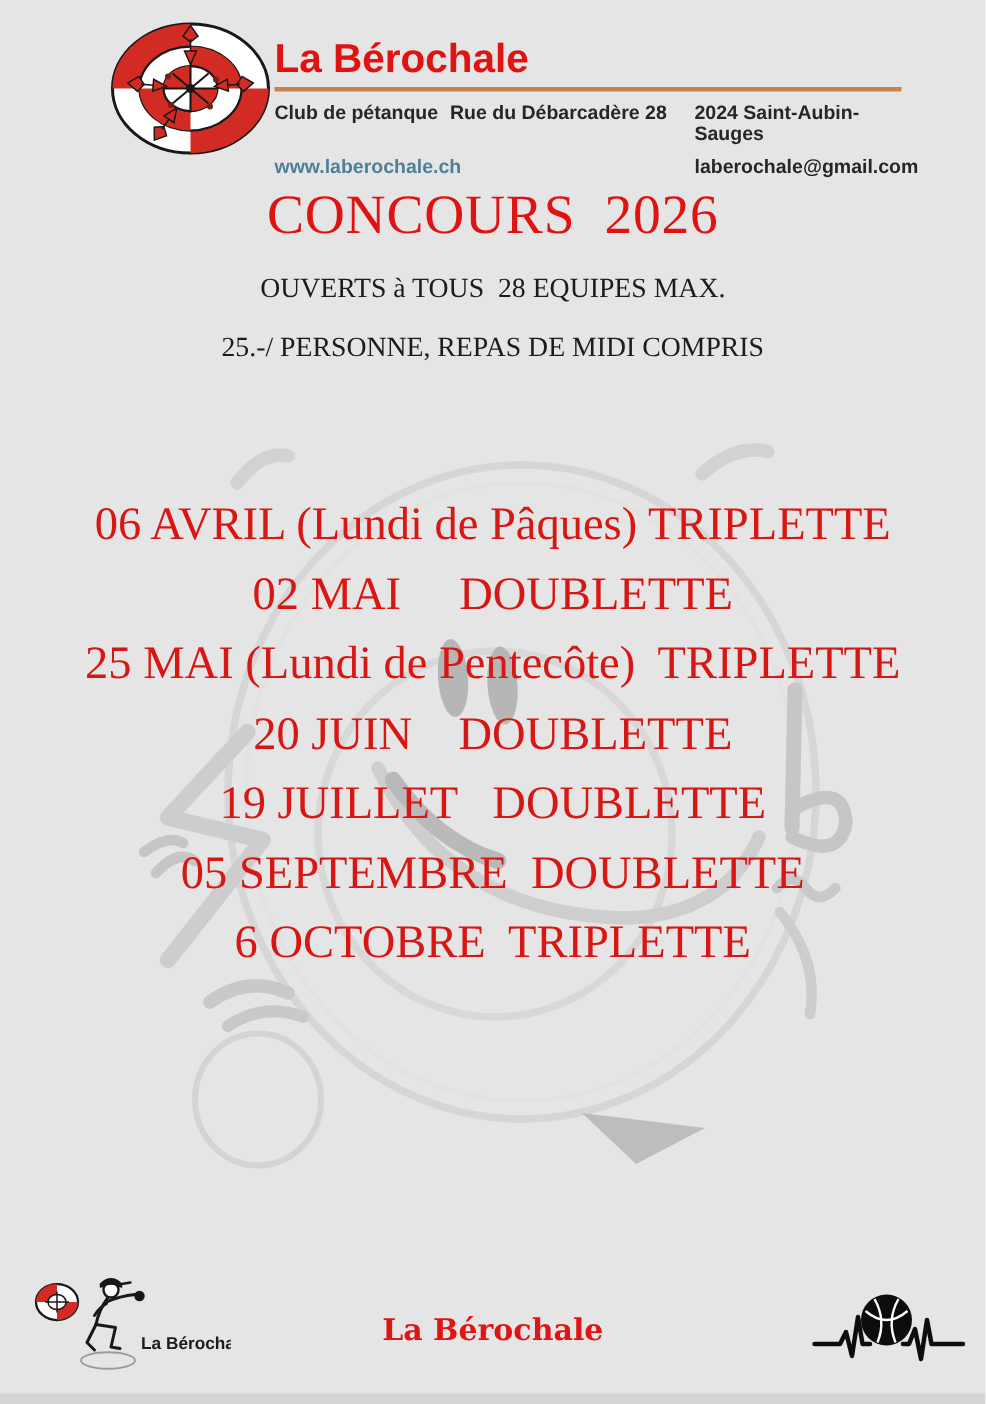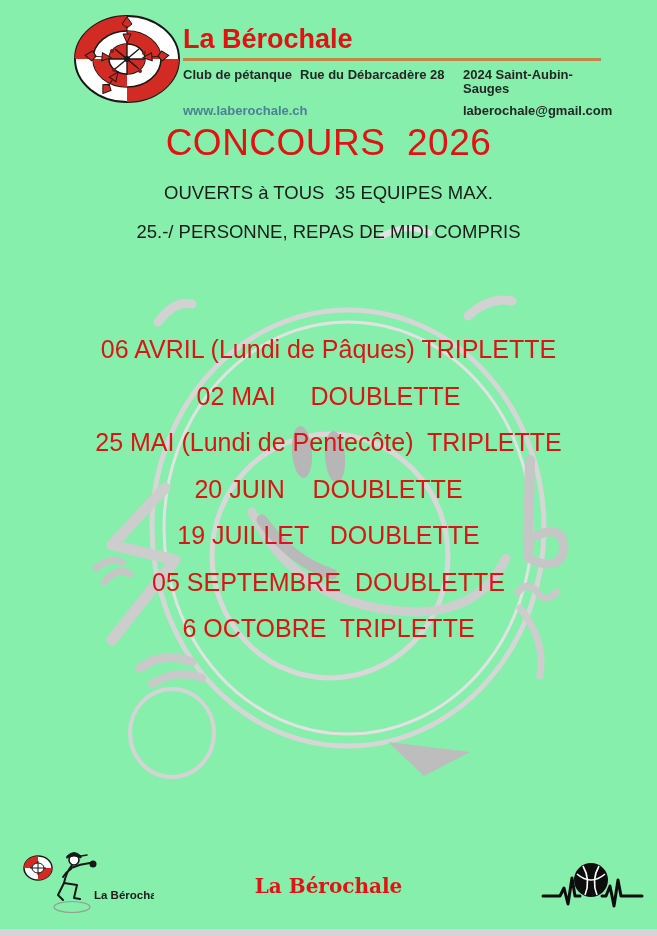--- a/index.html
+++ b/index.html
@@ -1,23 +1,23 @@
 <!DOCTYPE html>
 <html><head>
 <meta charset="utf-8">
 <style>
   html,body{margin:0;padding:0;background:#ffffff;}
   .page{
     position:relative;width:657px;height:936px;overflow:hidden;
-    background:#86efac;font-family:"Liberation Sans",sans-serif;
+    background:#e5e5e5;font-family:"Liberation Sans",sans-serif;
   }
   .layer{position:absolute;inset:0;}
   .watermark{z-index:0;}
   .content{z-index:1;}
-  .pre{white-space:pre;}
+  .pre{white-space:pre;font-family:Liberation Serif, serif;}
 
   
   .header-logo{position:absolute;left:72px;top:13px;width:110px;height:92px;}
   .header-text{position:absolute;left:183px;top:24px;width:420px;}
   .club-name{font-size:27px;font-weight:bold;color:#e01312;line-height:1.15;}
   .header-rule{width:418px;height:3px;background:#c8824e;margin:3px 0 7px 0;}
   .header-grid{
     display:grid;grid-template-columns:117px 163px auto;row-gap:7px;
     font-size:13px;font-weight:bold;color:#262626;line-height:1.1;
   }
@@ -25,21 +25,21 @@
   .email{grid-column:3;}
 
   
   .title{
     position:absolute;left:0;top:122px;width:100%;text-align:center;
     font-size:37px;color:#e01312;letter-spacing:0.5px;
   }
   .info-block{position:absolute;left:0;top:174px;width:100%;text-align:center;}
   .info-line{font-size:18.5px;color:#1c1c1c;line-height:38.5px;}
   .schedule-block{position:absolute;left:0;top:326px;width:100%;text-align:center;}
-  .schedule-item{font-size:25px;color:#d81714;line-height:46.5px;}
+  .schedule-item{font-size:31px;color:#d81714;line-height:46.5px;}
   .inscription-block{position:absolute;left:0;top:746px;width:100%;text-align:center;}
   .inscription-line{font-size:17.5px;color:#1c1c1c;line-height:38px;}
 
   
   .footer-left-logo{position:absolute;left:16px;top:843px;width:138px;height:82px;}
   .footer-center{
     position:absolute;left:0;top:874px;width:100%;text-align:center;
     font-family:"DejaVu Serif",serif;font-weight:bold;font-size:20px;color:#e11414;
   }
   .footer-right-logo{position:absolute;left:540px;top:854px;width:105px;height:64px;}
@@ -130,21 +130,21 @@
         <span>Rue du Débarcadère 28</span>
         <span>2024 Saint-Aubin-Sauges</span>
         <span class="website">www.laberochale.ch</span>
         <span class="email">laberochale@gmail.com</span>
       </div>
     </div>
 
     <div class="title pre">CONCOURS  2026</div>
 
     <div class="info-block">
-      <div class="info-line pre">OUVERTS à TOUS  35 EQUIPES MAX.</div>
+      <div class="info-line pre">OUVERTS à TOUS  28 EQUIPES MAX.</div>
       <div class="info-line pre">25.-/ PERSONNE, REPAS DE MIDI COMPRIS</div>
     </div>
 
     <div class="schedule-block">
       <div class="schedule-item pre">06 AVRIL (Lundi de Pâques) TRIPLETTE</div>
       <div class="schedule-item pre">02 MAI     DOUBLETTE</div>
       <div class="schedule-item pre">25 MAI (Lundi de Pentecôte)  TRIPLETTE</div>
       <div class="schedule-item pre">20 JUIN    DOUBLETTE</div>
       <div class="schedule-item pre">19 JUILLET   DOUBLETTE</div>
       <div class="schedule-item pre">05 SEPTEMBRE  DOUBLETTE</div>

